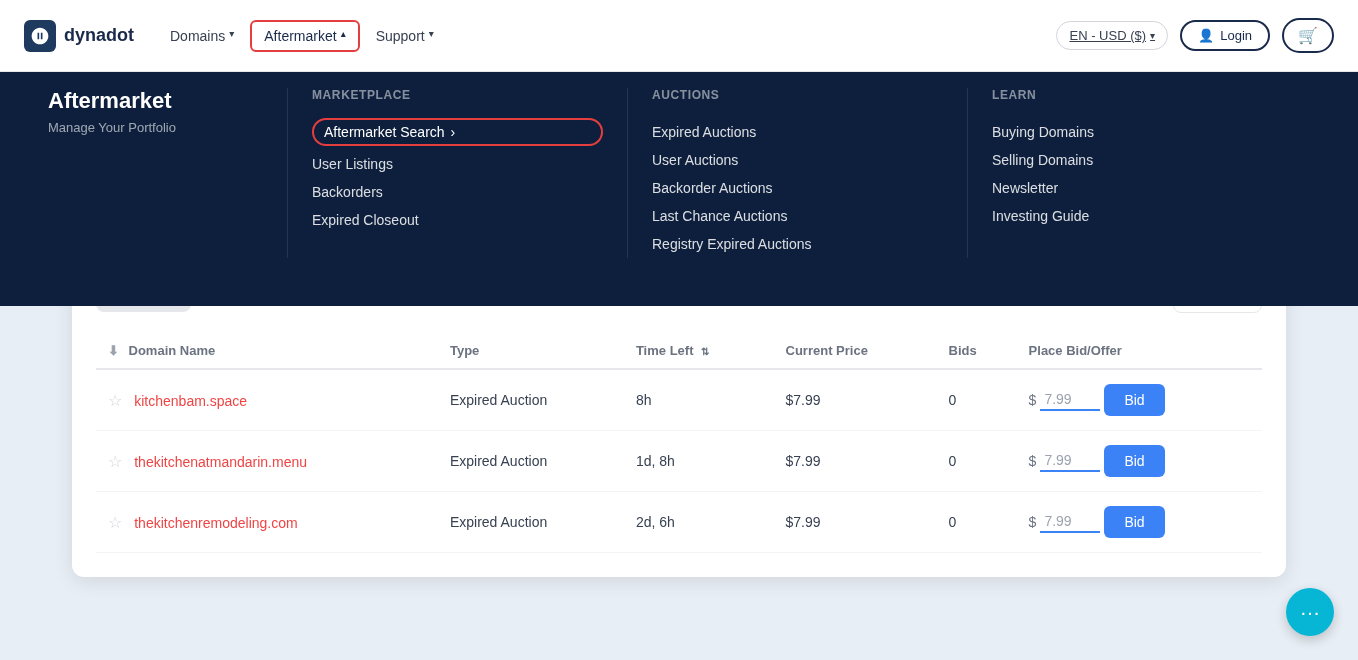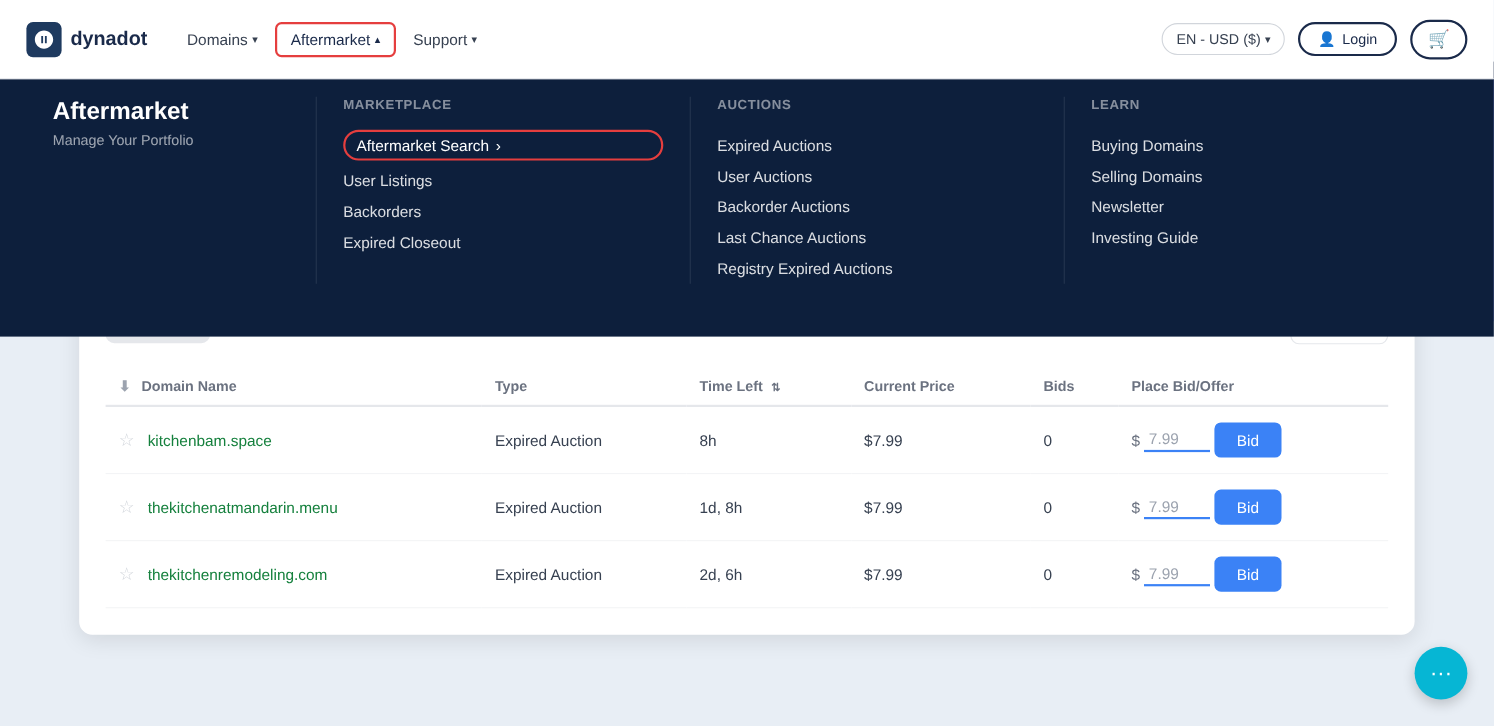--- a/index.html
+++ b/index.html
@@ -42,21 +42,21 @@
       gap: 4px;
       flex: 1;
     }
     .nav-item {
       padding: 6px 12px;
       border-radius: 6px;
       cursor: pointer;
       font-size: 14px;
       color: #374151;
       display: flex;
-      align-items: center;
+      align-items: flex-start;
       gap: 4px;
     }
     .nav-item.active {
       border: 2px solid #e53e3e;
       color: #1a2a4a;
       font-weight: 500;
     }
     .nav-right {
       display: flex;
       align-items: center;
@@ -66,20 +66,21 @@
       display: flex;
       align-items: center;
       gap: 4px;
       padding: 6px 12px;
       border: 1px solid #d1d5db;
       border-radius: 20px;
       font-size: 13px;
       color: #374151;
       cursor: pointer;
       background: white;
+      text-decoration: underline;
     }
     .login-btn {
       display: flex;
       align-items: center;
       gap: 6px;
       padding: 6px 16px;
       border: 2px solid #1a2a4a;
       border-radius: 20px;
       font-size: 13px;
       color: #1a2a4a;
@@ -243,21 +244,21 @@
     }
     .data-table tbody tr {
       border-bottom: 1px solid #f3f4f6;
     }
     .data-table tbody td {
       padding: 14px 12px;
       font-size: 14px;
       color: #374151;
     }
     .domain-link {
-      color: #15803d;
+      color: #ef4444;
       text-decoration: none;
       font-weight: 500;
     }
     .star-icon {
       color: #d1d5db;
       cursor: pointer;
       font-size: 16px;
       margin-right: 8px;
     }
     .bid-btn {

